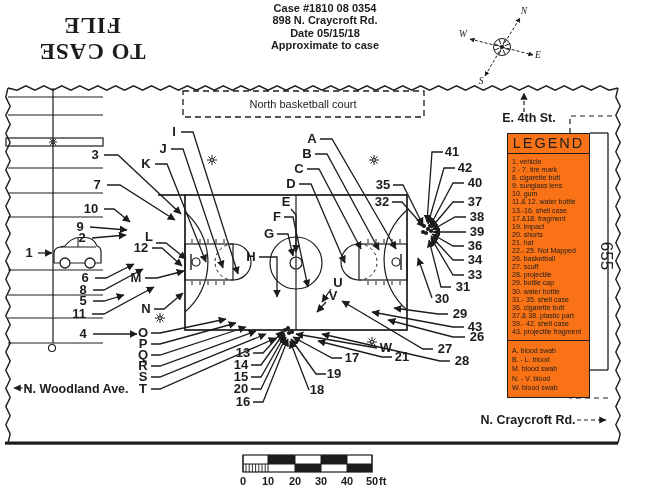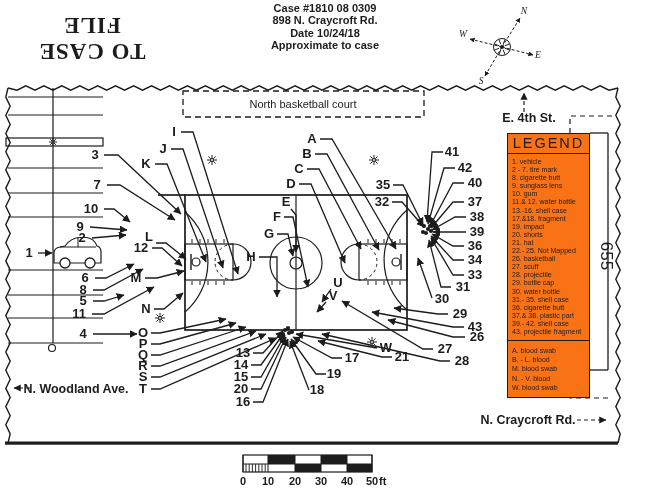--- a/index.html
+++ b/index.html
@@ -17,23 +17,23 @@
           letter-spacing:2px;padding:1px 0 2px 0;}
   .legend-items{padding:4px 2px 4px 4px;font-size:7px;line-height:8.1px;}
   .legend-blood{border-top:1.6px solid #1c1c1c;padding:5px 2px 5px 4px;font-size:7px;line-height:9.2px;}
 </style>
 </head>
 <body>
 
 <div class="page">
   <div class="stamp">TO CASE FILE</div>
   <div class="header" id="hdr">
-      <div>Case #1810 08 0309</div>
+      <div>Case #1810 08 0354</div>
       <div>898 N. Craycroft Rd.</div>
-      <div>Date 10/24/18</div>
+      <div>Date 05/15/18</div>
       <div>Approximate to case</div>
     </div>
 
   <svg id="scene" width="655" height="500" viewBox="0 0 655 500">
       <defs>
         <marker id="ah" markerWidth="8" markerHeight="7" refX="5.6" refY="3" orient="auto">
           <path d="M0,0L6,3L0,6Z" fill="#1c1c1c"></path>
         </marker>
         <marker id="ahs" markerWidth="7" markerHeight="6" refX="4.6" refY="2.5" orient="auto">
           <path d="M0,0L5,2.5L0,5Z" fill="#1c1c1c"></path>

